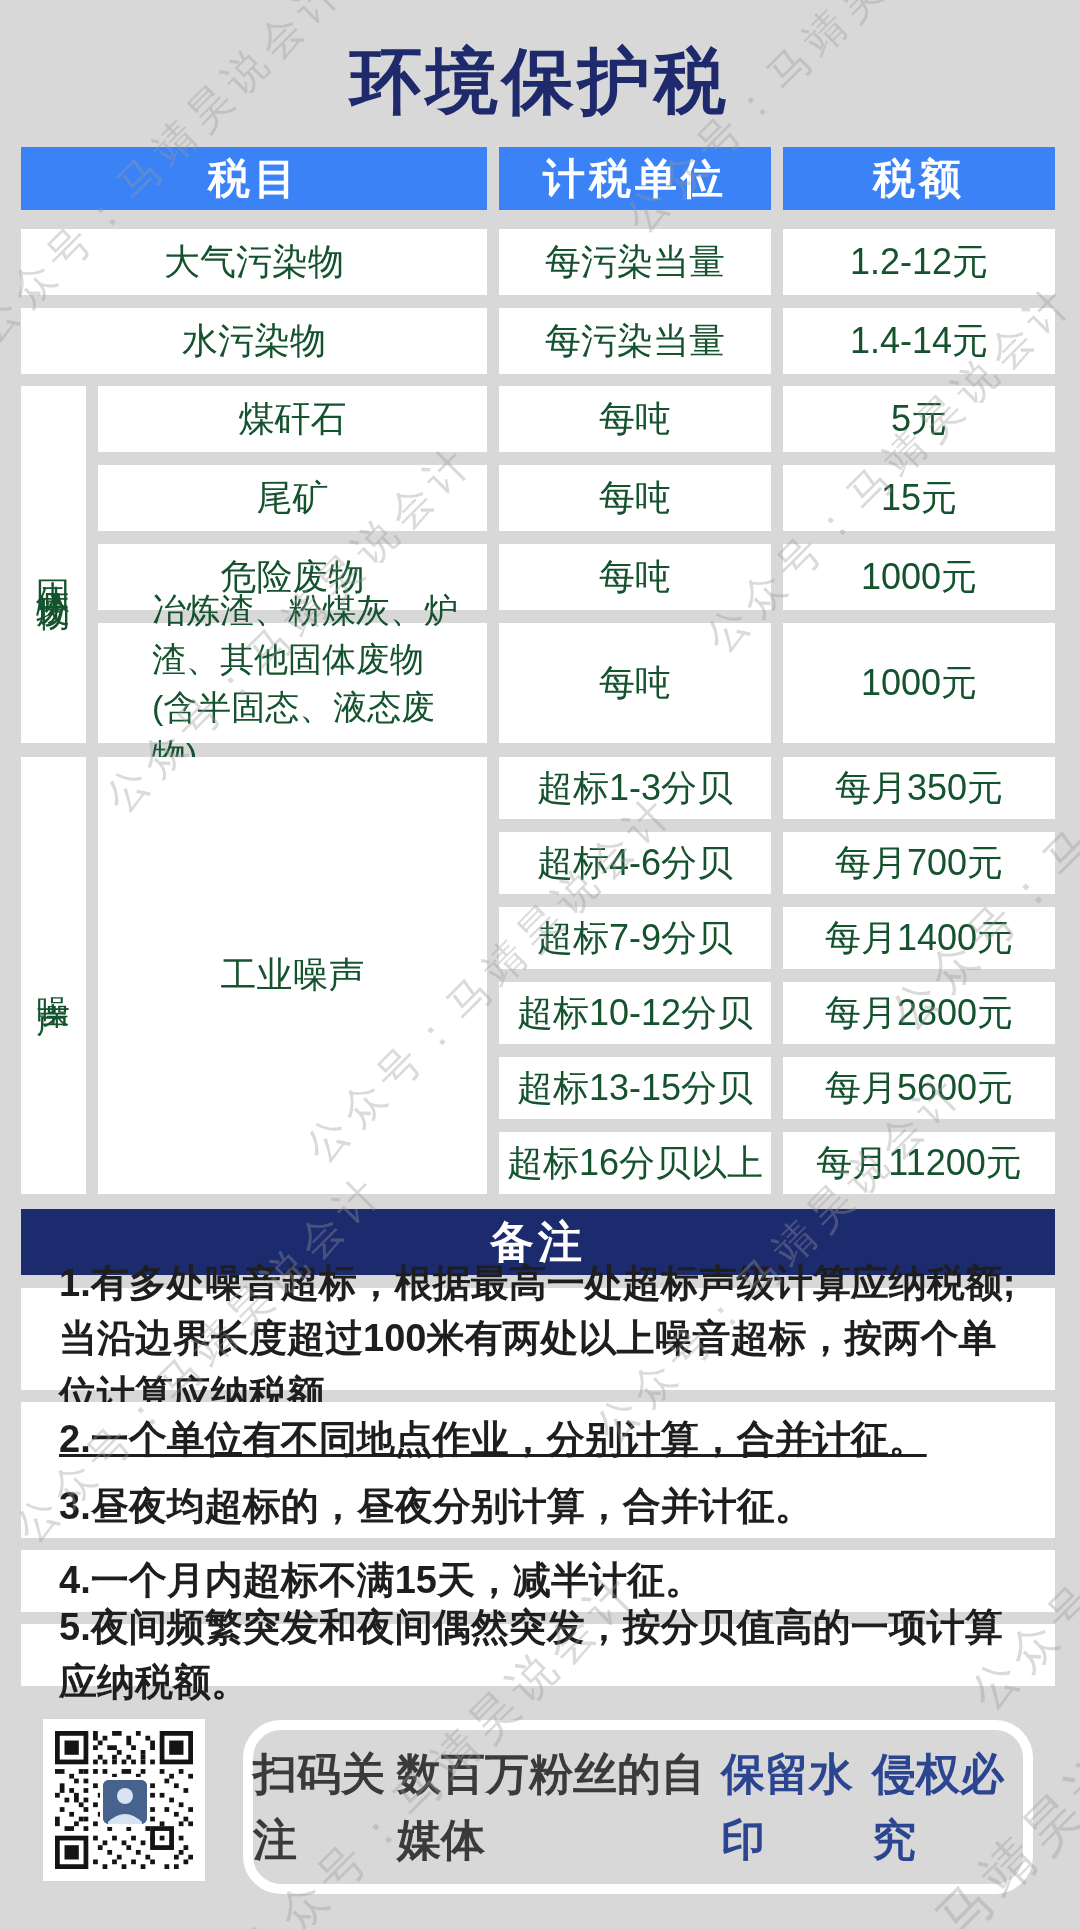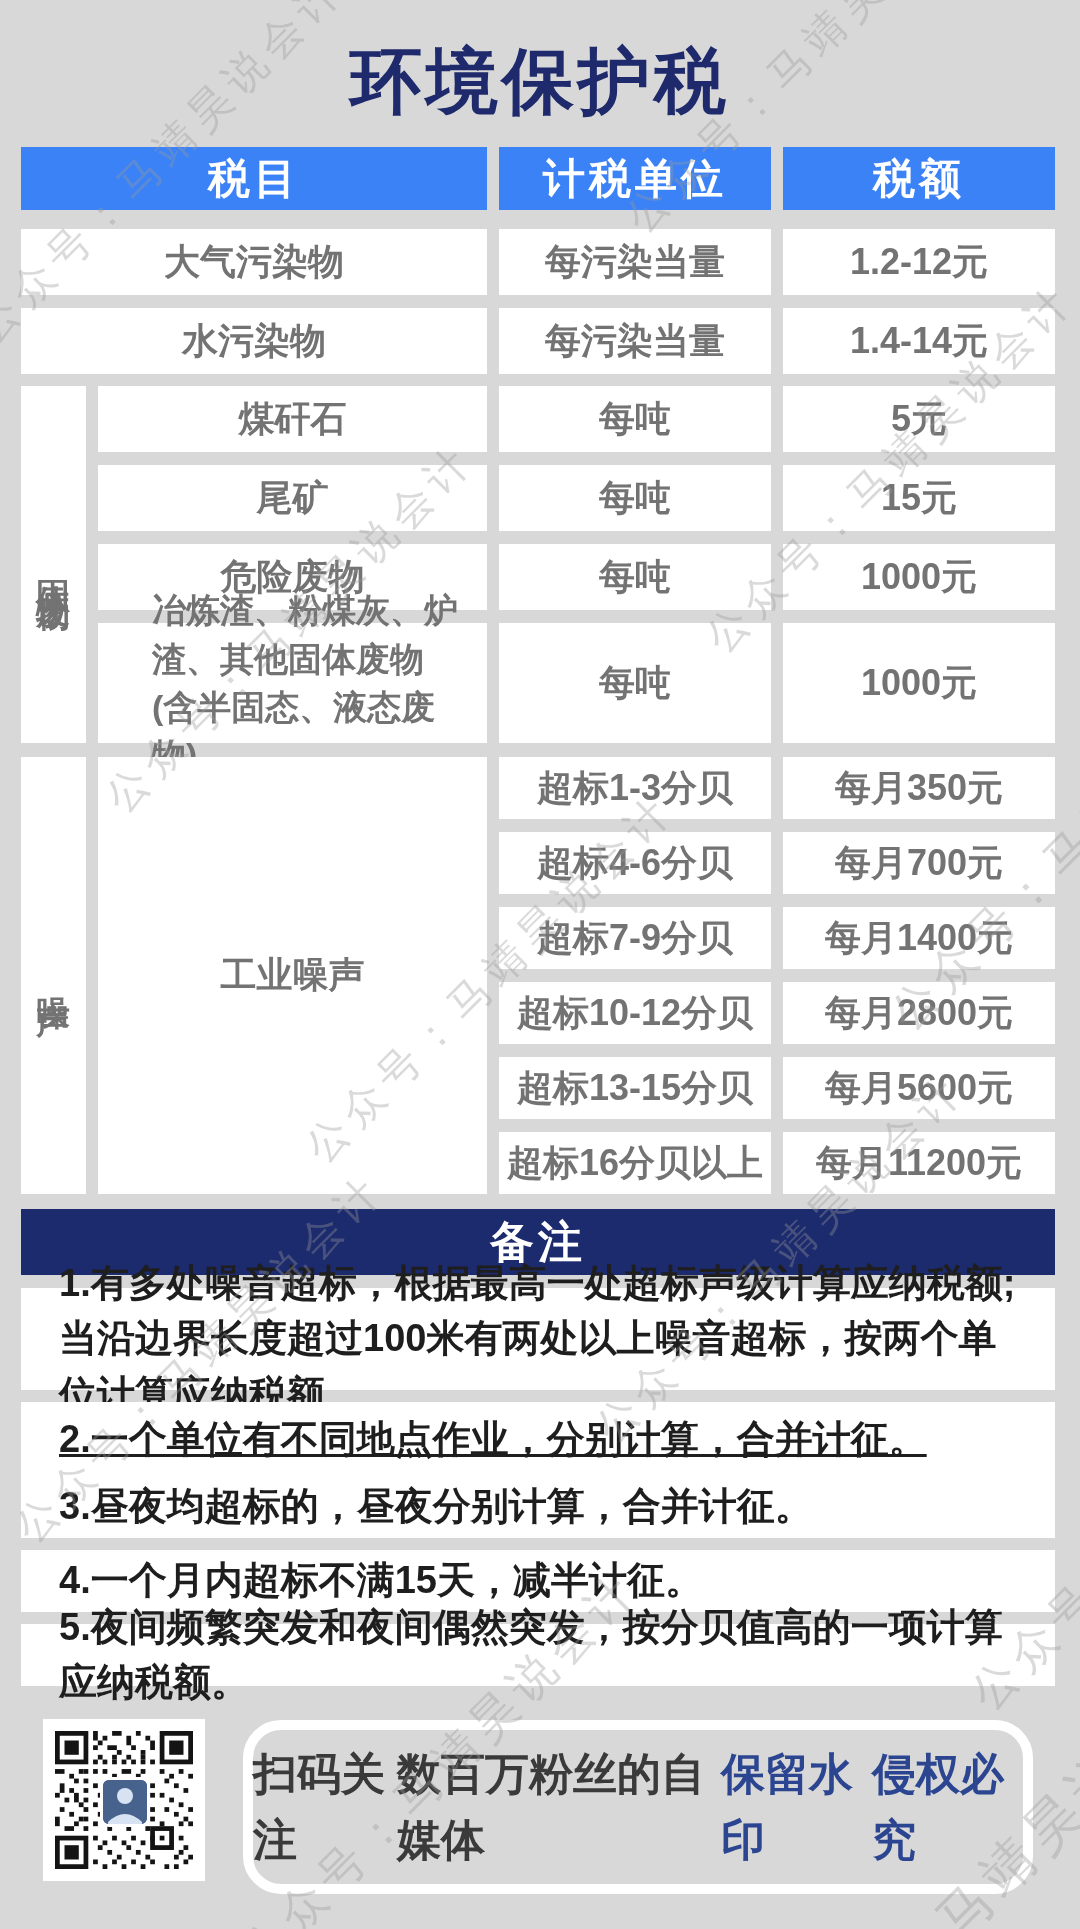--- a/index.html
+++ b/index.html
@@ -19,21 +19,21 @@
     display:grid; grid-template-columns:65px 389px 272px 272px;
     column-gap:12px; row-gap:13px;
   }
   .span2{grid-column:1 / 3;}
   .hcell{
     background:#3b82f6; color:#fff; display:flex; align-items:center; justify-content:center;
     font-size:42px; font-weight:700; letter-spacing:4px;
   }
   .cell{
     background:#fff; display:flex; align-items:center; justify-content:center;
-    font-size:36px; color:#737373; text-align:center;font-weight:bold;
+    font-size:36px; color:#14532d; text-align:center;
   }
   .cell.leftal{
     justify-content:flex-start; text-align:left; padding:10px 24px 10px 54px;
     font-size:34px; line-height:1.42; box-sizing:border-box;
   }
   .vcell{
     writing-mode:vertical-rl; text-orientation:upright;
     letter-spacing:6px; font-size:34px; padding:0; 
   }
   .band{

